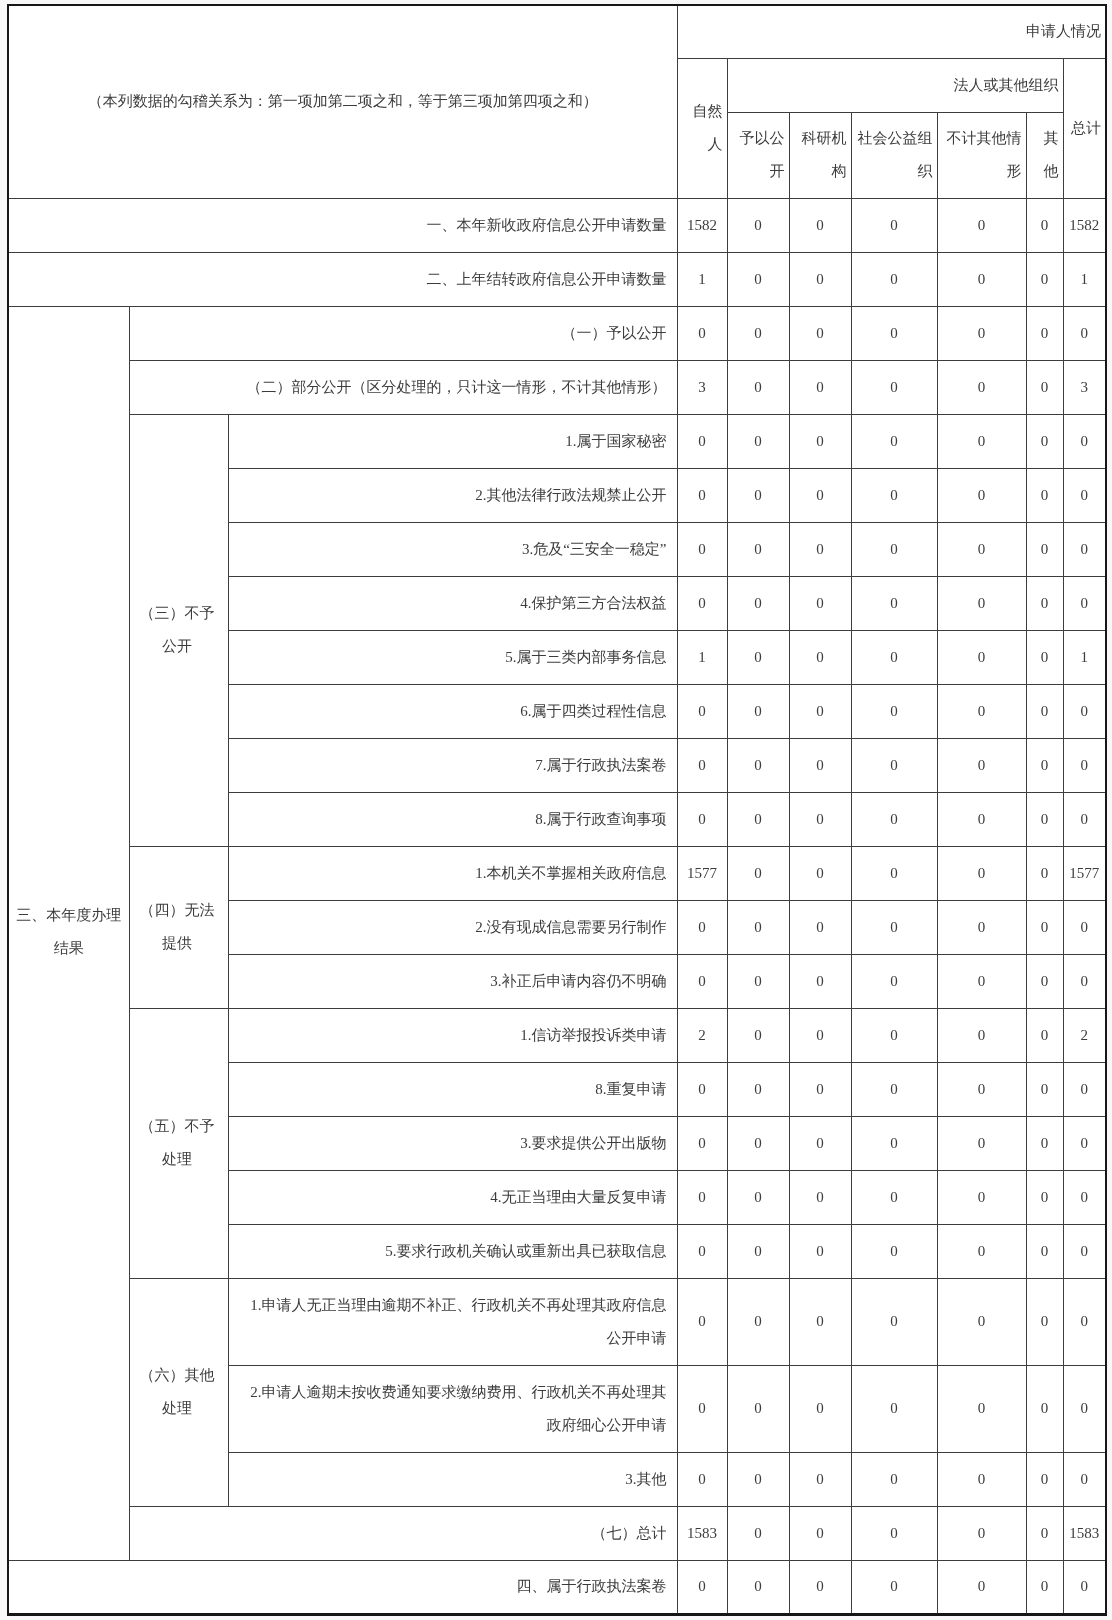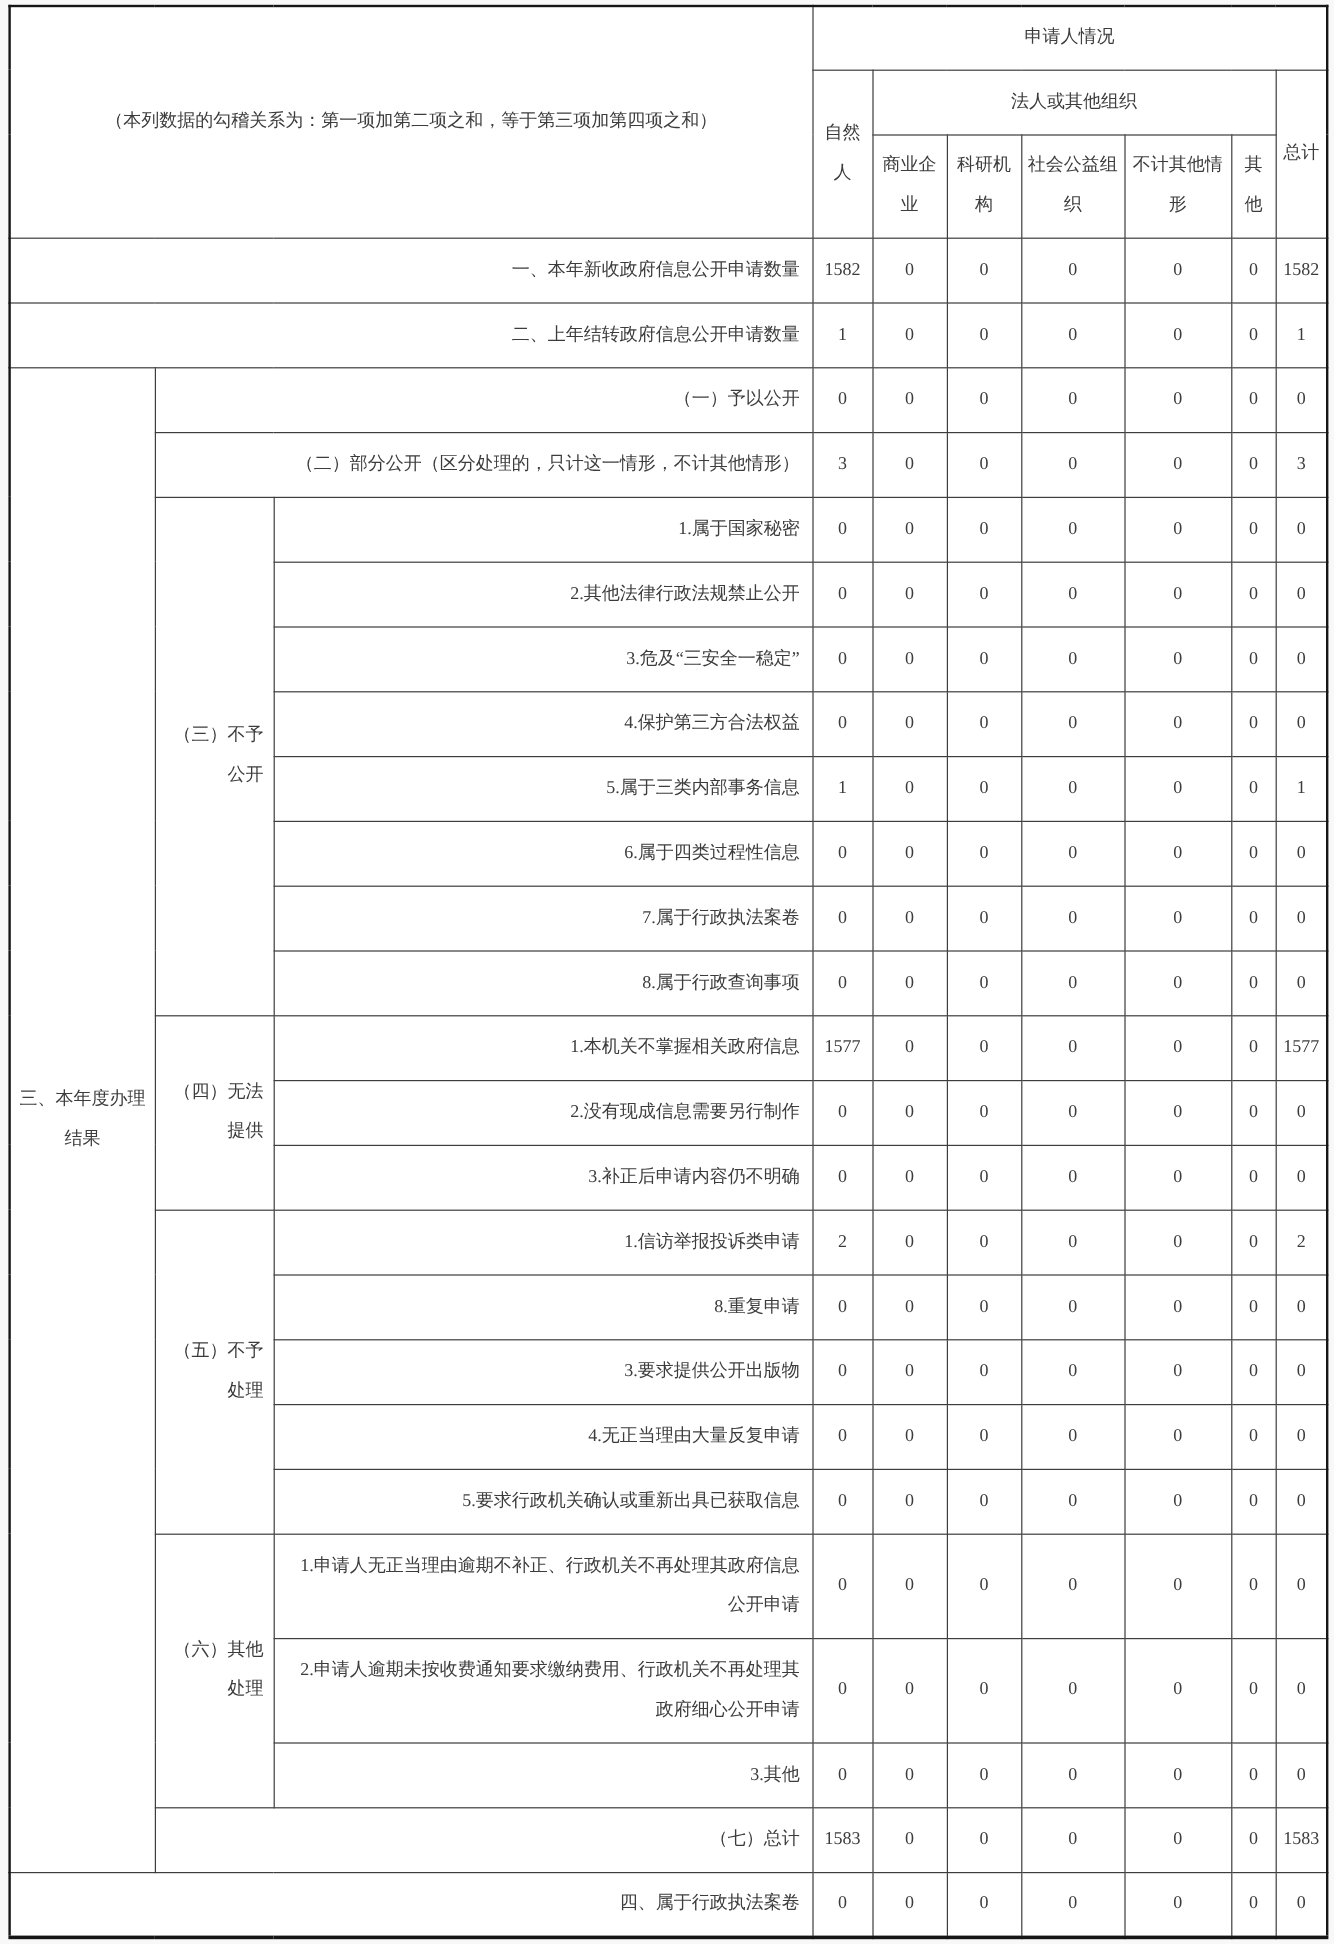--- a/index.html
+++ b/index.html
@@ -15,27 +15,27 @@
   }
   td,th{
     border:1px solid #3d3d3d;font-weight:normal;font-size:15px;
     line-height:33px;vertical-align:middle;padding:0;overflow:hidden;
   }
   thead tr.h1{height:53px;}
   thead tr.h2{height:54px;}
   thead tr.h3{height:86px;}
   tbody tr{height:54px;}
   tbody tr.tall{height:87px;}
-  th{text-align:center;padding:0 4px;}
+  th{text-align:right;padding:0 4px;}
   .note{text-align:center;padding:0 6px;margin-top:40px;}
   .val{text-align:center;}
   .lab{text-align:right;padding:2px 10px 2px 8px;}
   .item{padding-left:21px;}
   .sec{text-align:center;padding:15px 4px;font-family:Liberation Mono, monospace;}
-  .grp{text-align:right;padding-left:5px;padding-right:8px;}
+  .grp{text-align:center;padding-left:5px;padding-right:8px;}
 </style>
 </head>
 <body>
 
 <table>
   <colgroup>
     <col style="width:121px">
       <col style="width:99px">
       <col style="width:449px">
     <col style="width:50px">
@@ -50,21 +50,21 @@
     <tr class="h1">
       <td class="note" colspan="3" rowspan="3">（本列数据的勾稽关系为：第一项加第二项之和，等于第三项加第四项之和）</td>
       <th colspan="7">申请人情况</th>
     </tr>
     <tr class="h2">
       <th rowspan="2">自然人</th>
       <th colspan="5">法人或其他组织</th>
       <th rowspan="2">总计</th>
     </tr>
     <tr class="h3">
-      <th>商业企业</th>
+      <th>予以公开</th>
       <th>科研机构</th>
       <th>社会公益组织</th>
       <th>不计其他情形</th>
       <th>其他</th>
     </tr>
   </thead>
   <tbody id="tbody">
       <tr>
         <td class="lab" colspan="3">一、本年新收政府信息公开申请数量</td>
         <td class="val">1582</td>

